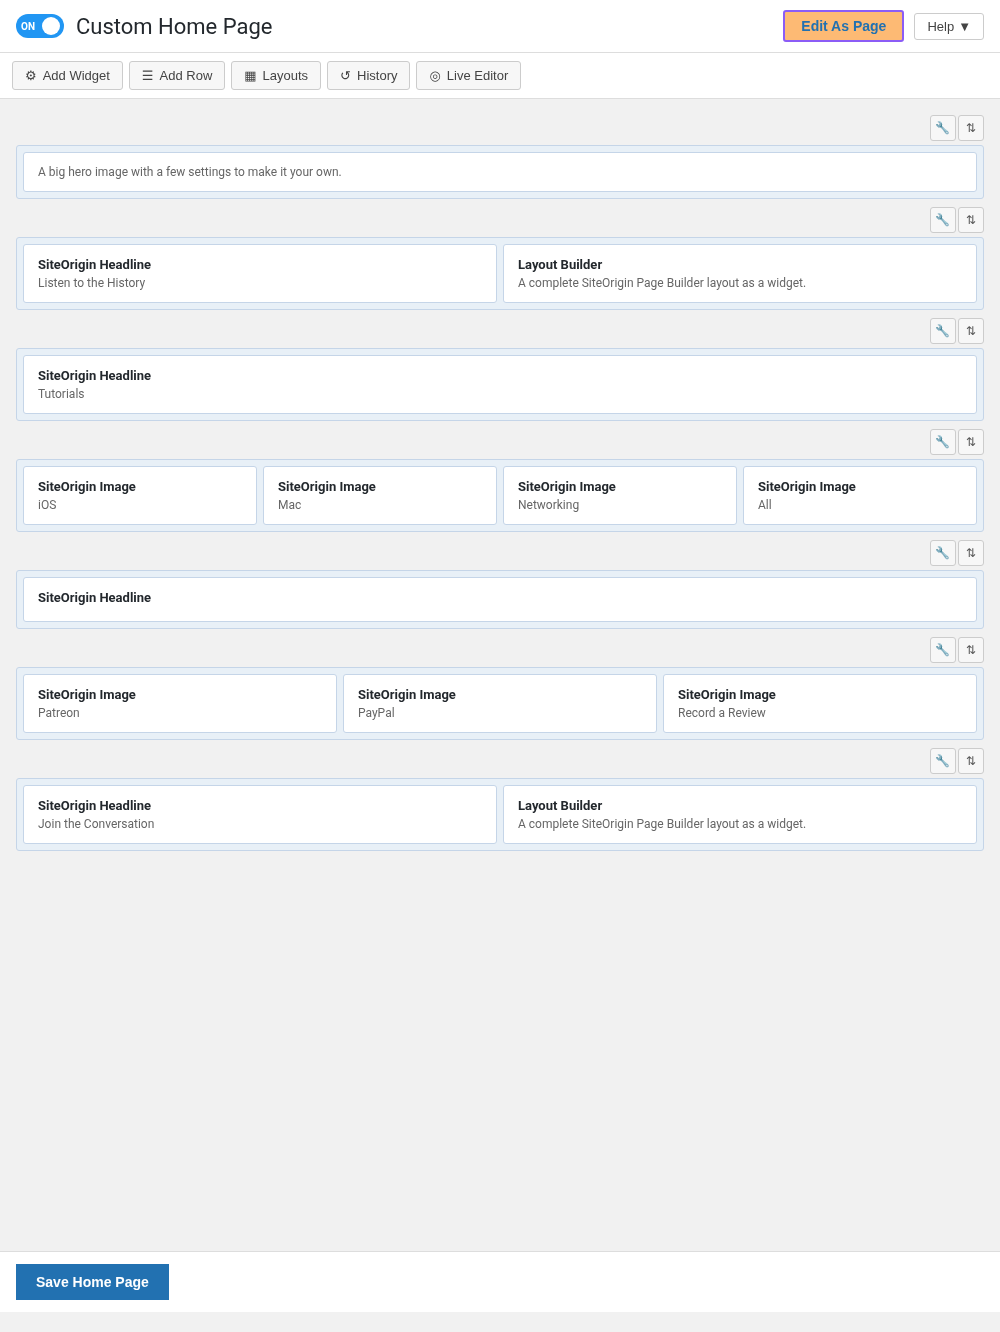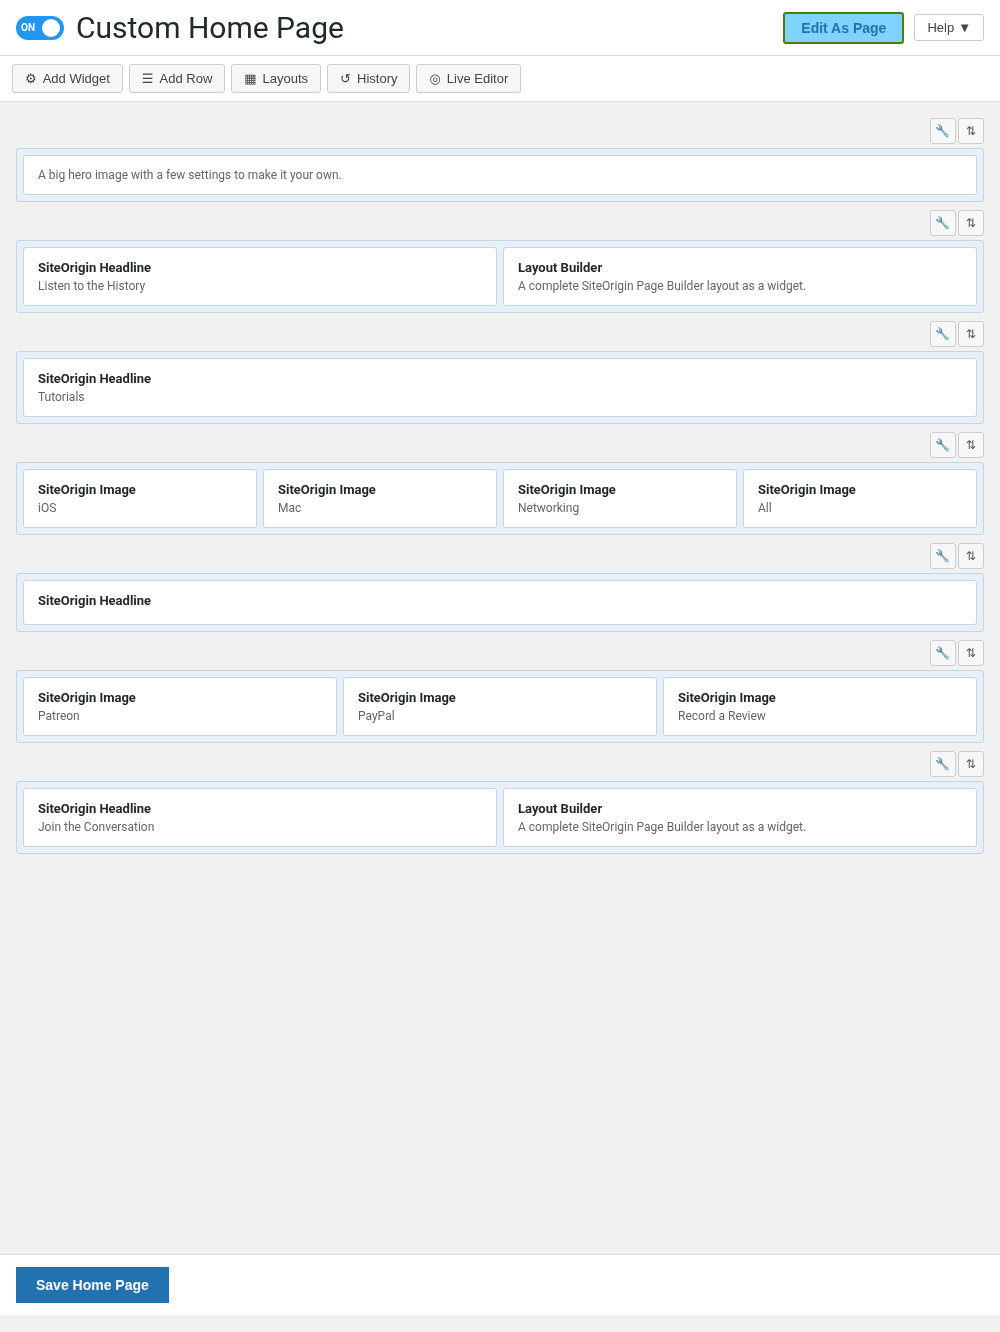--- a/index.html
+++ b/index.html
@@ -45,27 +45,27 @@
       right: 4px;
     }
     .toggle-label {
       color: #fff;
       font-size: 10px;
       font-weight: bold;
       position: absolute;
       left: 5px;
     }
     .page-title {
-      font-size: 30px;
+      font-size: 22px;
       font-weight: 400;
       color: #23282d;
     }
     .edit-as-page-btn {
-      border: 2px solid #4d7c0f;
-      background: #7dd3fc;
+      border: 2px solid #8b5cf6;
+      background: #fdba74;
       color: #2271b1;
       padding: 6px 16px;
       font-size: 14px;
       font-weight: 600;
       border-radius: 3px;
       cursor: pointer;
     }
     .help-btn {
       border: 1px solid #ccc;
       background: #fff;

